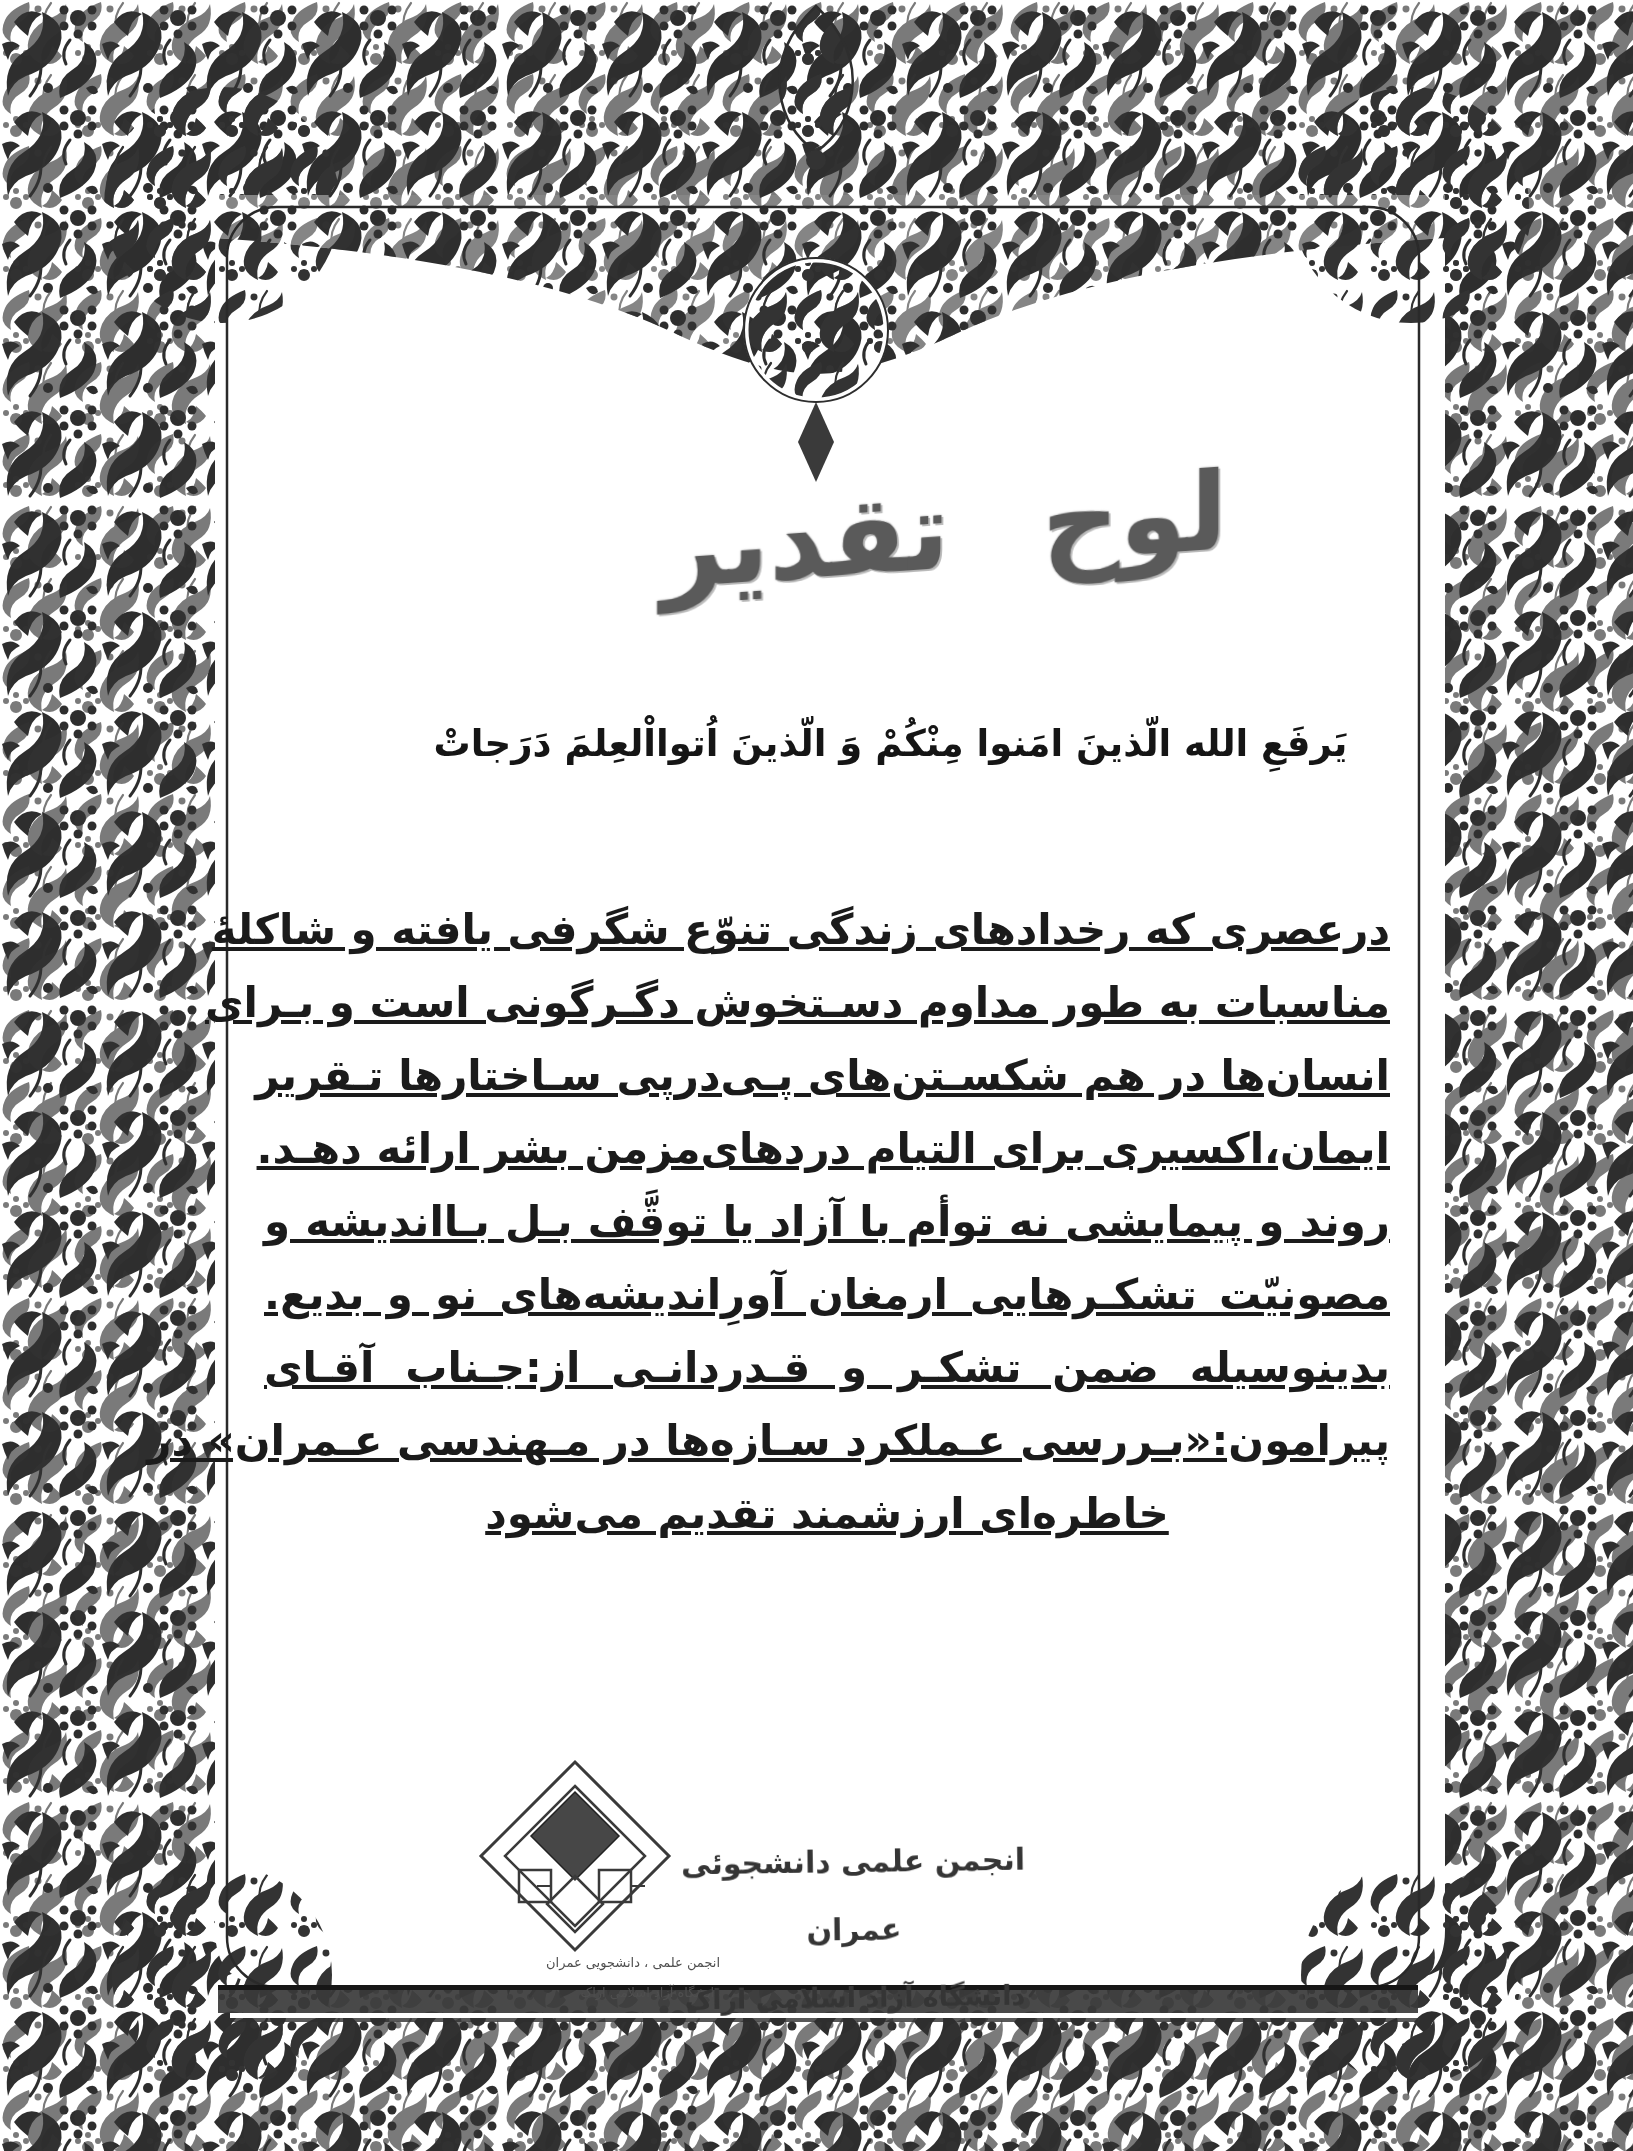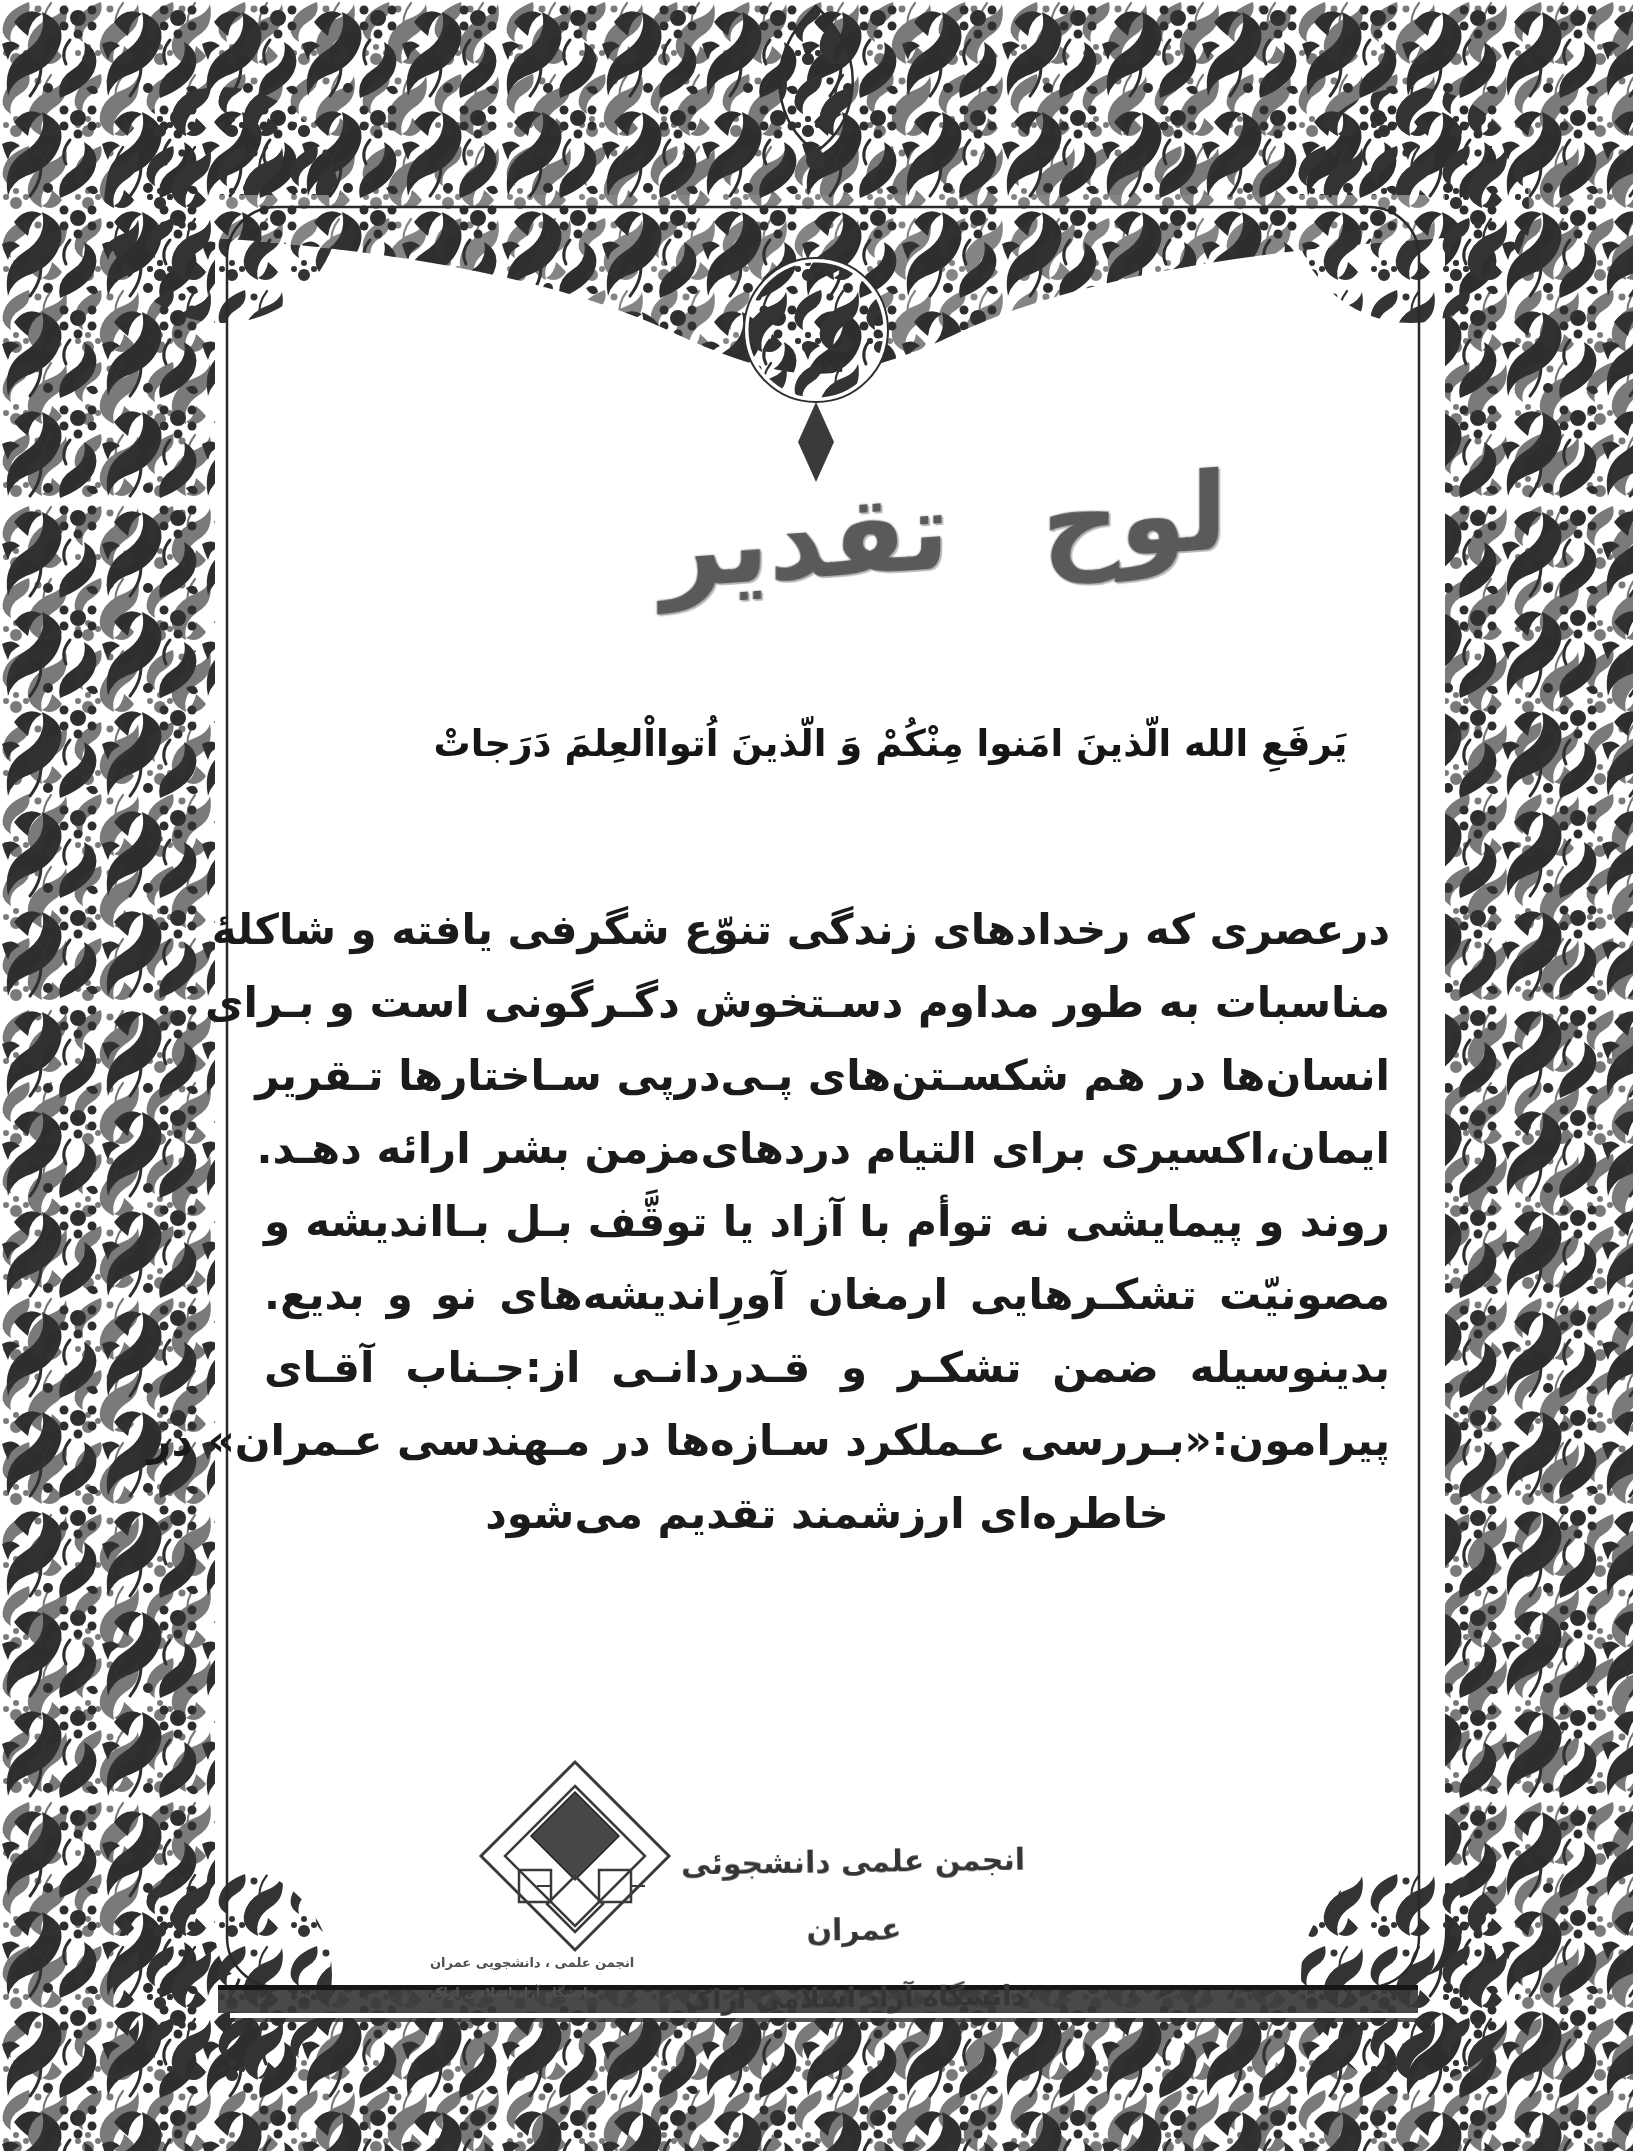--- a/index.html
+++ b/index.html
@@ -30,29 +30,30 @@
     letter-spacing:0.5px;
   }
   .body-text{
     position:absolute;top:893px;right:243px;width:1126px;
     direction:rtl;font-weight:bold;font-size:42px;color:#1b1b1b;
   }
   .body-text .line{
     height:73px;line-height:73px;
     text-align:justify;text-align-last:justify;
     white-space:nowrap;
+    text-decoration:underline;
   }
   .body-text .line.center{
     text-align-last:center;
   }
   .logo-svg{position:absolute;left:455px;top:1758px;z-index:3;}
   .logo-caption{
     position:absolute;left:430px;top:1948px;width:290px;z-index:3;
-    text-align:left;direction:rtl;color:#4f4f4f;
-    font-size:13px;font-weight:bold;line-height:30px;
+    text-align:right;direction:rtl;color:#4f4f4f;
+    font-size:13px;font-weight:normal;line-height:30px;
     filter:blur(0.45px);
   }
   .org{
     position:absolute;left:664px;top:1828px;width:380px;z-index:3;
     text-align:center;direction:rtl;color:#353535;font-weight:bold;
     filter:blur(0.55px);
     transform:rotate(-0.8deg);
   }
   .org .org-line1{font-size:30px;line-height:68px;}
   .org .org-line2{font-size:27px;line-height:68px;}

